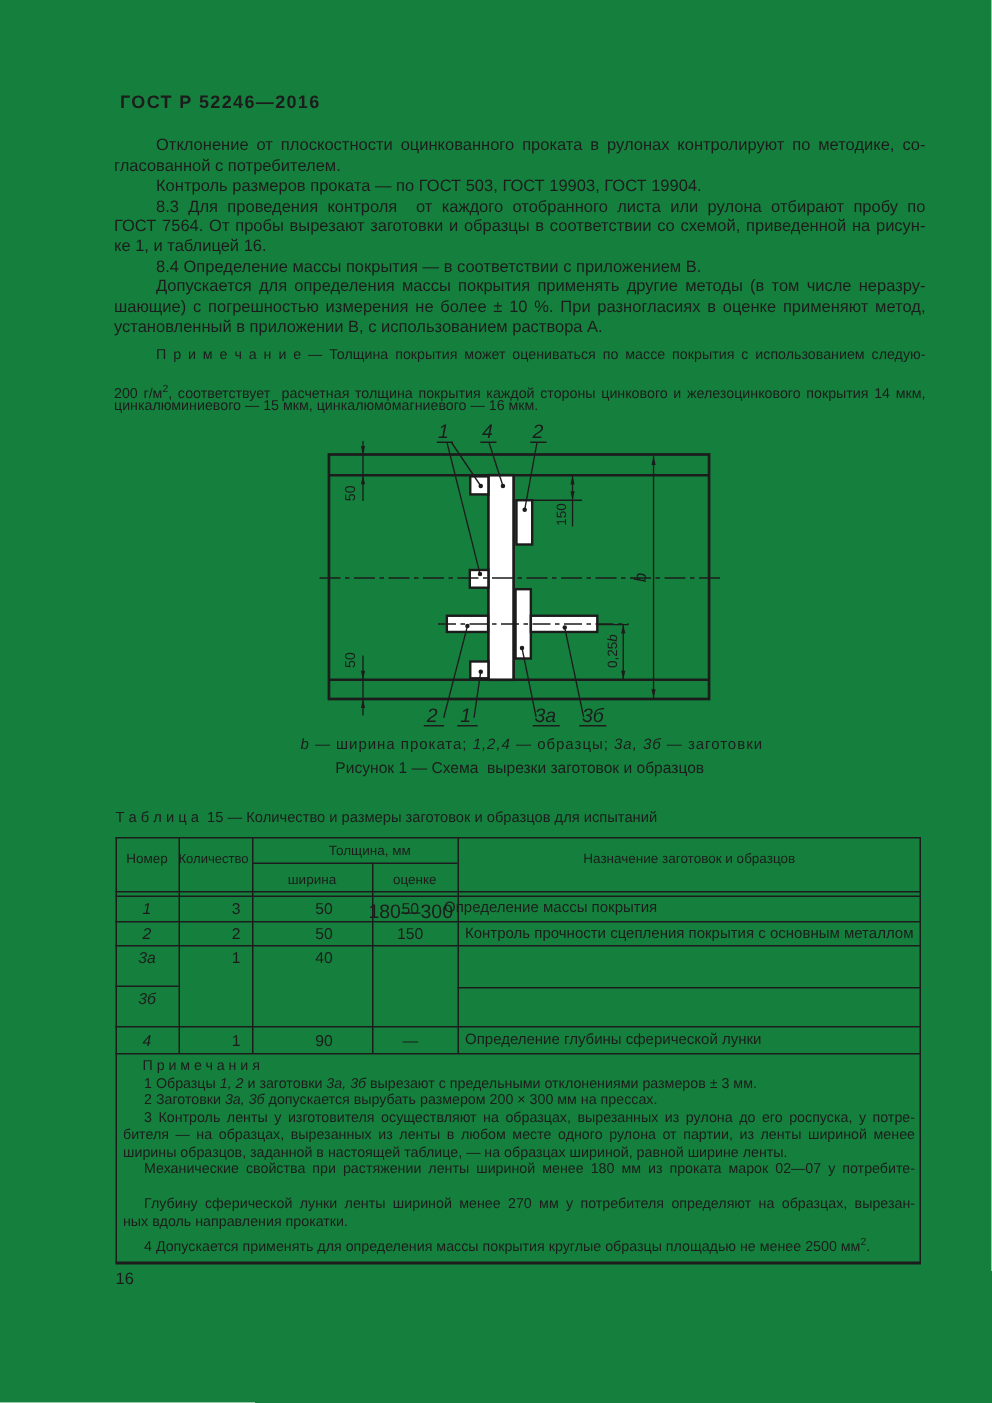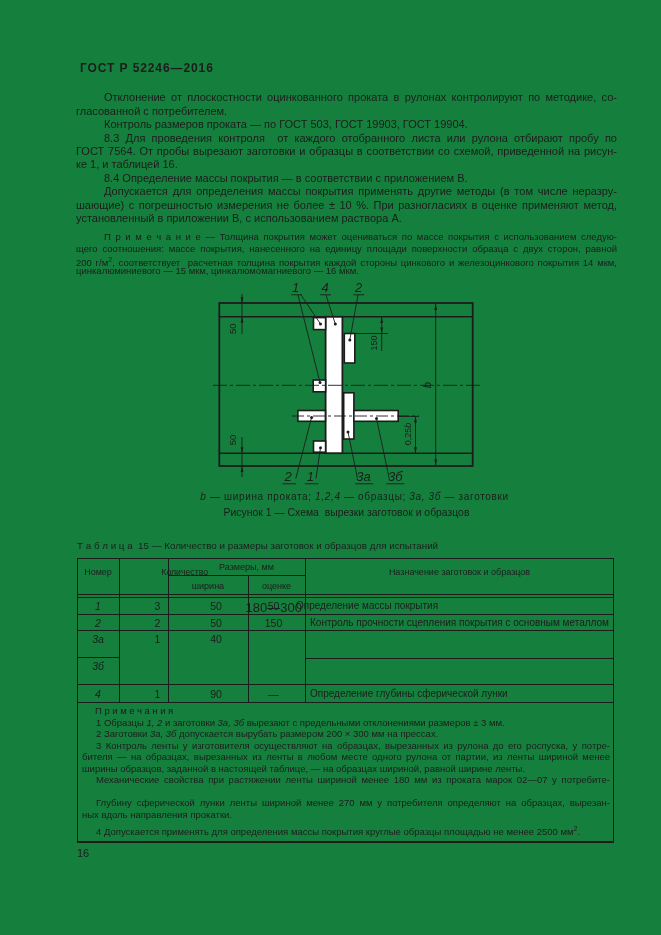--- a/index.html
+++ b/index.html
@@ -26,21 +26,20 @@
 <div class="l j ind" style="top:131.5px">8.3 Для проведения контроля&nbsp; от каждого отобранного листа или рулона отбирают пробу по</div>
 <div class="l j" style="top:145px">ГОСТ 7564. От пробы вырезают заготовки и образцы в соответствии со схемой, приведенной на рисун-</div>
 <div class="l" style="top:158px">ке 1, и таблицей 16.</div>
 
 <div class="l ind" style="top:171.5px">8.4 Определение массы покрытия — в соответствии с приложением В.</div>
 <div class="l j ind" style="top:185px">Допускается для определения массы покрытия применять другие методы (в том числе неразру-</div>
 <div class="l j" style="top:198.5px">шающие) с погрешностью измерения не более ± 10 %. При разногласиях в оценке применяют метод,</div>
 <div class="l" style="top:212px">установленный в приложении В, с использованием раствора А.</div>
 
 <div class="l sm j ind" style="top:230.5px">П р и м е ч а н и е — Толщина покрытия может оцениваться по массе покрытия с использованием следую-</div>
-<div class="l sm j" style="top:242.5px">щего соотношения: массе покрытия, нанесенного на единицу площади поверхности образца с двух сторон, равной</div>
 <div class="l sm j" style="top:253.5px">200 г/м<sup style="font-size:7px">2</sup>, соответствует&nbsp; расчетная толщина покрытия каждой стороны цинкового и железоцинкового покрытия 14 мкм,</div>
 <div class="l sm" style="top:265px">цинкалюминиевого — 15 мкм, цинкалюмомагниевого — 16 мкм.</div>
 
 <svg style="position:absolute;left:190px;top:278px" width="300" height="215" viewBox="0 0 300 215" fill="none" stroke="#1c1c1c" stroke-width="1">
 
   <rect x="29.3" y="25" width="253.4" height="163" stroke-width="1.8"></rect>
 
   <line x1="29.3" y1="38.8" x2="282.7" y2="38.8" stroke-width="1.6"></line>
 
   <line x1="29.3" y1="175.2" x2="282.7" y2="175.2" stroke-width="1.6"></line>
@@ -176,22 +175,22 @@
 <div class="tline" style="left:168px;top:575px;width:137px;height:1px"></div>
 
 <div class="tline" style="left:77px;top:614px;width:537px;height:1px"></div>
 <div class="tline" style="left:77px;top:630px;width:537px;height:1px"></div>
 <div class="tline" style="left:77px;top:657px;width:42px;height:1px"></div>
 <div class="tline" style="left:305px;top:658px;width:309px;height:1px"></div>
 <div class="tline" style="left:77px;top:684px;width:537px;height:1px"></div>
 <div class="tline" style="left:77px;top:702px;width:537px;height:1px"></div>
 
 <div style="position:absolute;left:77px;top:567px;width:42px;text-align:center;font-size:9px;">Номер</div>
-<div style="position:absolute;left:119px;top:567px;width:49px;text-align:right;font-size:8.7px;padding-left:40px;">Количество</div>
-<div style="position:absolute;left:178px;top:562px;width:137px;text-align:center;font-size:9px;">Размеры, мм</div>
+<div style="position:absolute;left:119px;top:567px;width:49px;text-align:left;font-size:8.7px;">Количество</div>
+<div style="position:absolute;left:178px;top:562px;width:137px;text-align:center;font-size:9px;">Толщина, мм</div>
 <div style="position:absolute;left:168px;top:581px;width:80px;text-align:center;font-size:9px;">ширина</div>
 <div style="position:absolute;left:248px;top:581px;width:57px;text-align:center;font-size:9px;">оценке</div>
 <div style="position:absolute;left:305px;top:567px;width:309px;text-align:center;font-size:9px;">Назначение заготовок и образцов</div>
 
 <div style="position:absolute;left:77px;top:600px;width:42px;text-align:center;font-size:10.5px;"><i>1</i></div>
 <div style="position:absolute;left:133px;top:600px;width:49px;text-align:center;font-size:10.5px;">3</div>
 <div style="position:absolute;left:176px;top:600px;width:80px;text-align:center;font-size:10.5px;">50</div>
 <div style="position:absolute;left:245px;top:600px;width:57px;text-align:center;font-size:10.5px;">50</div>
 <div style="position:absolute;left:296px;top:600px;width:302px;font-size:10px;">Определение массы покрытия</div>
 

